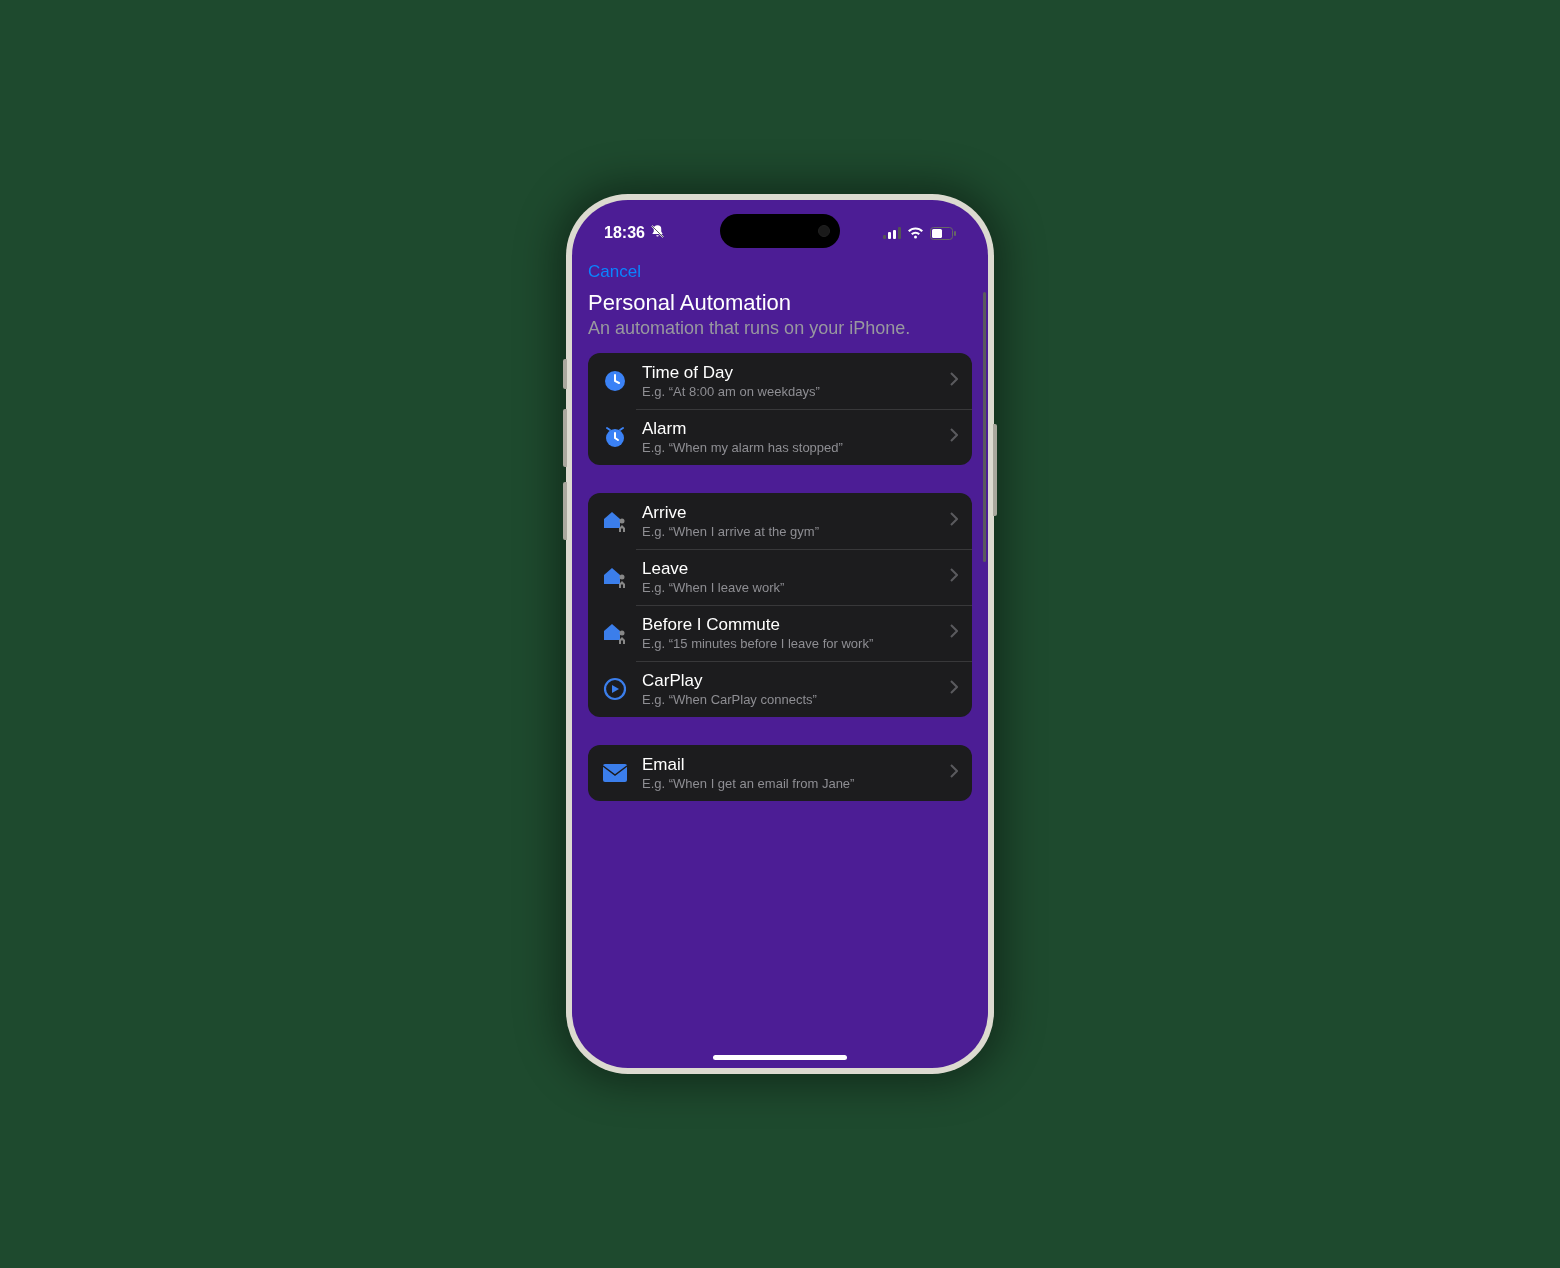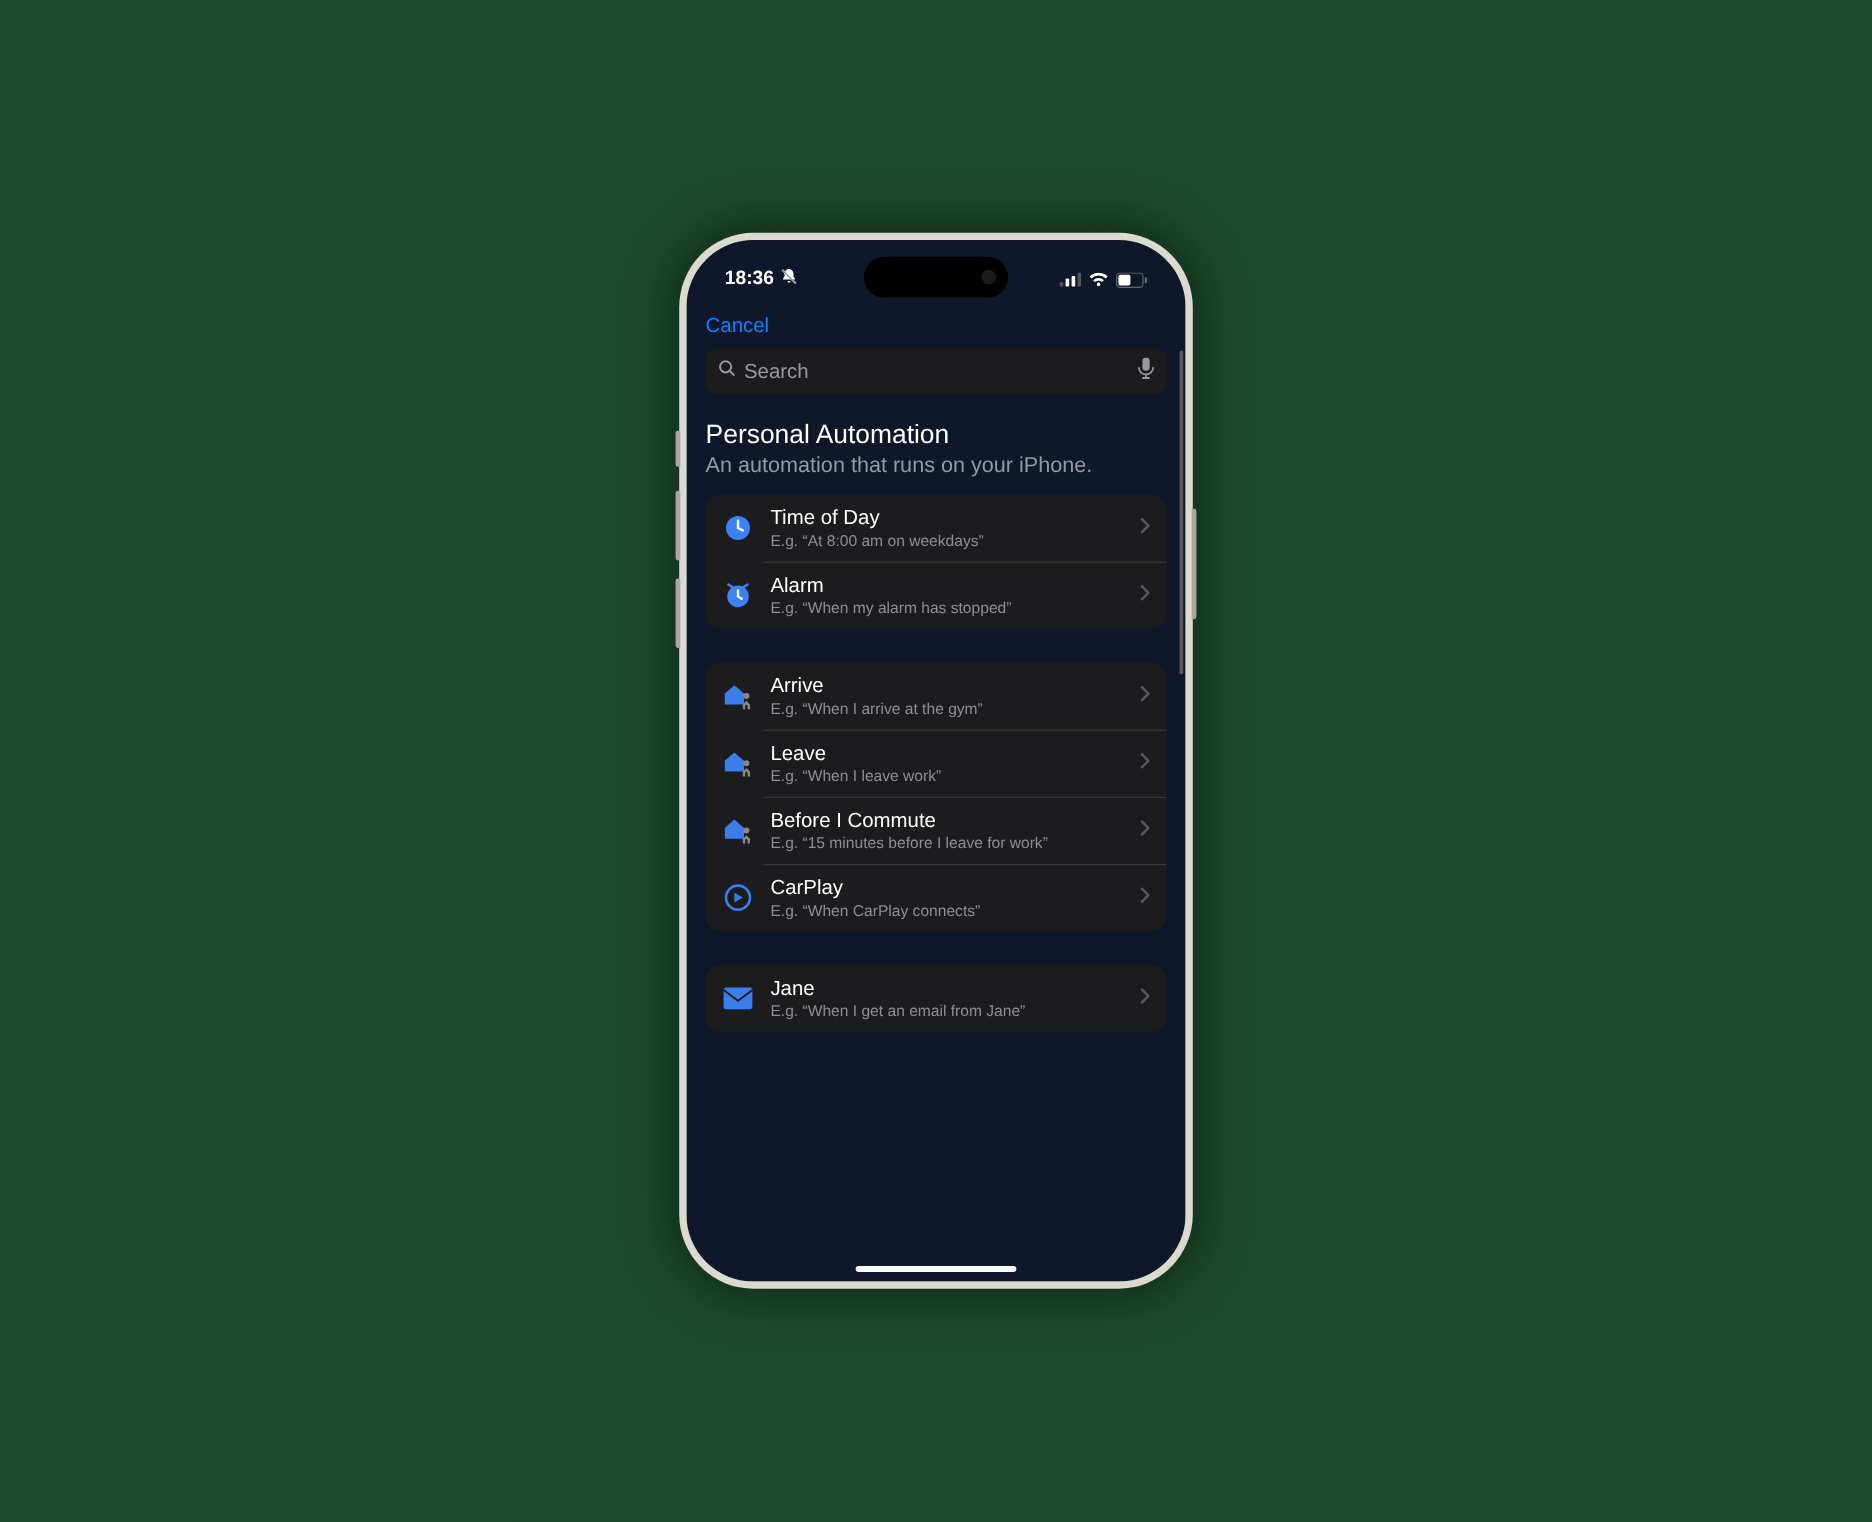--- a/index.html
+++ b/index.html
@@ -86,21 +86,21 @@
       font-weight: 600;
     }
     .status-right {
       display: flex;
       align-items: center;
       gap: 6px;
     }
     .bell-icon svg { width: 15px; height: 15px; }
     .signal-icon, .wifi-icon, .battery-icon { display: flex; align-items: center; }
     .screen {
-      background: #0f172a;
+      background: #4c1d95;
       height: 100%;
       display: flex;
       flex-direction: column;
       color: #fff;
     }
     .nav-bar {
       display: flex;
       padding: 12px 16px 8px;
     }
     .cancel-btn {
@@ -270,35 +270,20 @@
       </div>
 
       <div class="nav-bar">
         <button class="cancel-btn">Cancel</button>
       </div>
 
       <div class="content-area">
         <div class="scroll-indicator"></div>
         <div class="scroll-content">
 
-          <div class="search-bar">
-            <span>
-              <svg width="16" height="16" viewBox="0 0 24 24" fill="none" stroke="#98989f" stroke-width="2.5">
-                  <circle cx="10" cy="10" r="7"></circle>
-                  <line x1="21" y1="21" x2="15" y2="15"></line>
-                </svg>
-            </span>
-            <input type="text" placeholder="Search" style="">
-            <span>
-              <svg width="14" height="18" viewBox="0 0 14 18" fill="#98989f">
-                  <rect x="4" y="0" width="6" height="11" rx="3"></rect>
-                  <path d="M1 8a6 6 0 0012 0M7 14v3M4 17h6" stroke="#98989f" stroke-width="1.5" fill="none"></path>
-                </svg>
-            </span>
-          </div>
 
           <div>
             <div class="section-header-title">Personal Automation</div>
             <div class="section-header-sub">An automation that runs on your iPhone.</div>
           </div>
 
           <div class="group">
             <div class="row">
               <div class="row-icon">
                 <svg width="24" height="24" viewBox="0 0 24 24" fill="#3b82f6">
@@ -401,21 +386,21 @@
 
           <div class="group">
             <div class="row">
               <div class="row-icon">
                 <svg width="26" height="20" viewBox="0 0 26 20" fill="#3b7eeb">
                     <rect x="1" y="1" width="24" height="18" rx="2"></rect>
                     <path d="M1 3l12 9L25 3" stroke="#1c1c1e" stroke-width="1.5" fill="none"></path>
                   </svg>
               </div>
               <div class="row-text">
-                <div class="row-title">Jane</div>
+                <div class="row-title">Email</div>
                 <div class="row-sub">E.g. “When I get an email from Jane”</div>
               </div>
               <span class="chevron"><svg width="8" height="14" viewBox="0 0 8 14" fill="none" stroke="currentColor" stroke-width="2">
                     <path d="M1 1l6 6-6 6"></path>
                   </svg></span>
             </div>
           </div>
 
         </div>
       </div>

